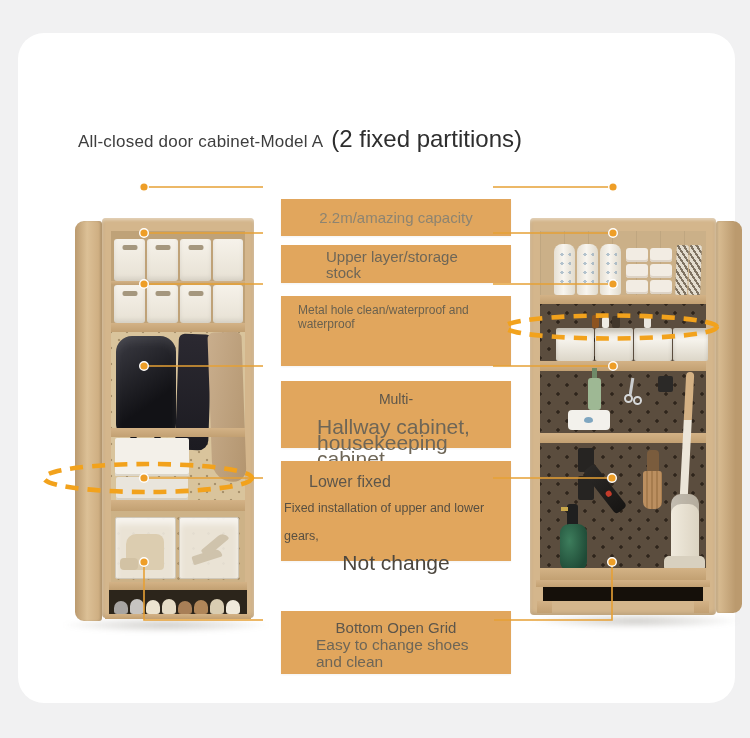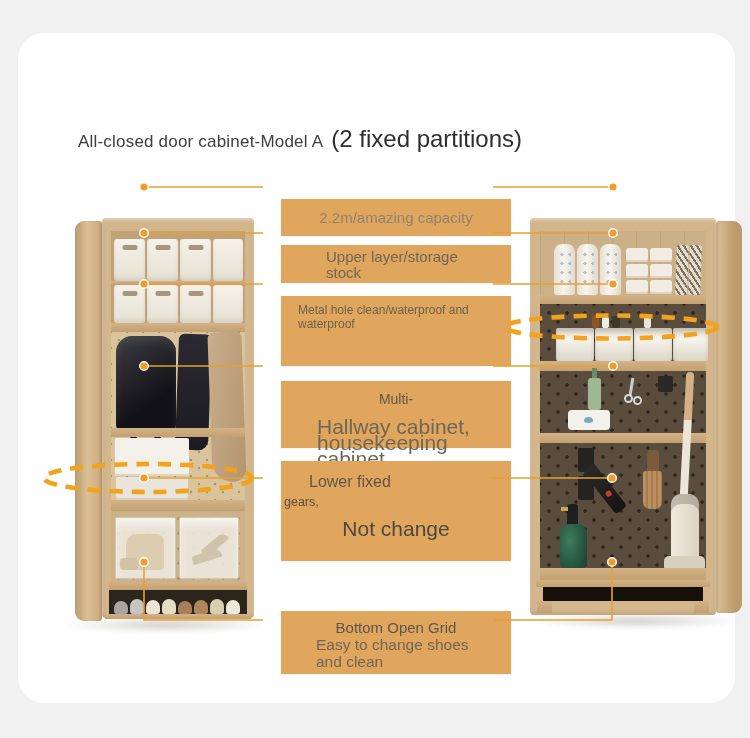--- a/index.html
+++ b/index.html
@@ -269,21 +269,22 @@
     </div>
 
     <div class="callout c4">
       <div class="head ct-center">Multi-</div>
       <div class="l first">Hallway cabinet,</div>
       <div class="l">housekeeping cabinet</div>
     </div>
 
     <div class="callout c5">
       <div class="head">Lower fixed</div>
-      <div class="sm" style="margin-top:4px;">gears,</div>
+      <div class="sm">Fixed installation of upper and lower</div>
+      <div class="sm" style="margin-top:14px;">gears,</div>
       <div class="big ct-center">Not change</div>
     </div>
 
     <div class="callout c6">
       <div class="head ct-center">Bottom Open Grid</div>
       <div class="l first">Easy to change shoes</div>
       <div class="l">and clean</div>
     </div>
   </div>
 

